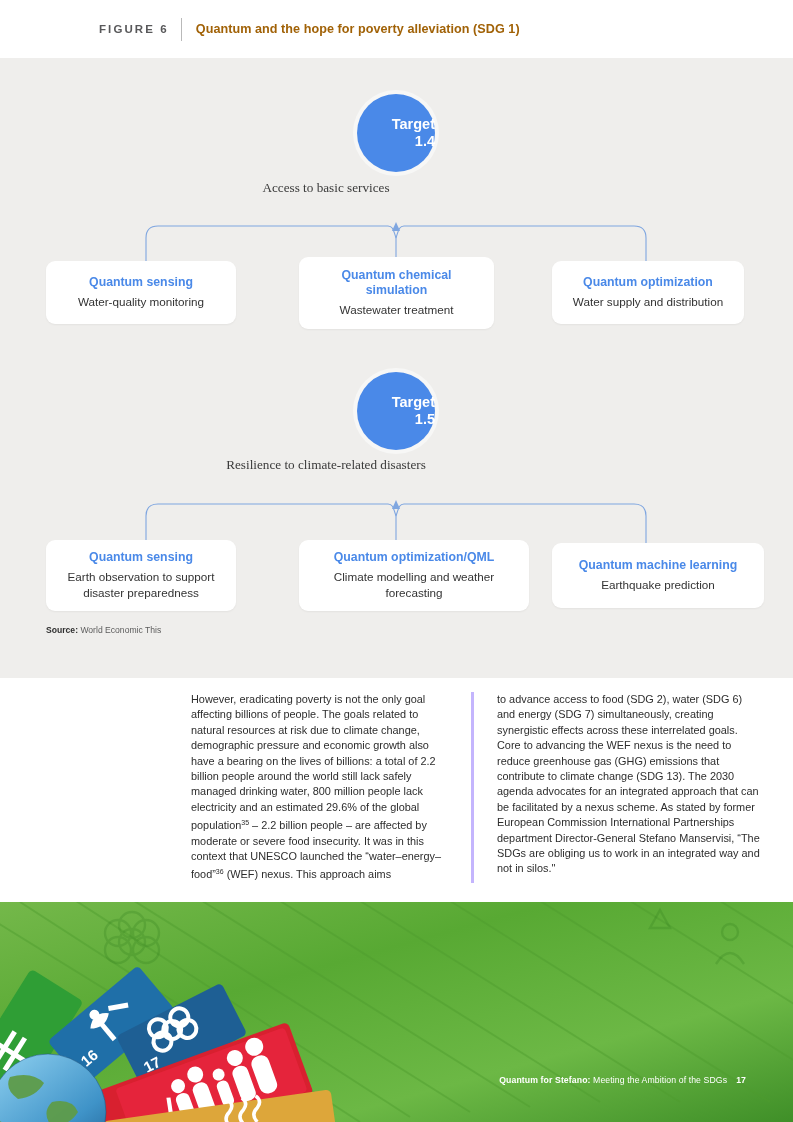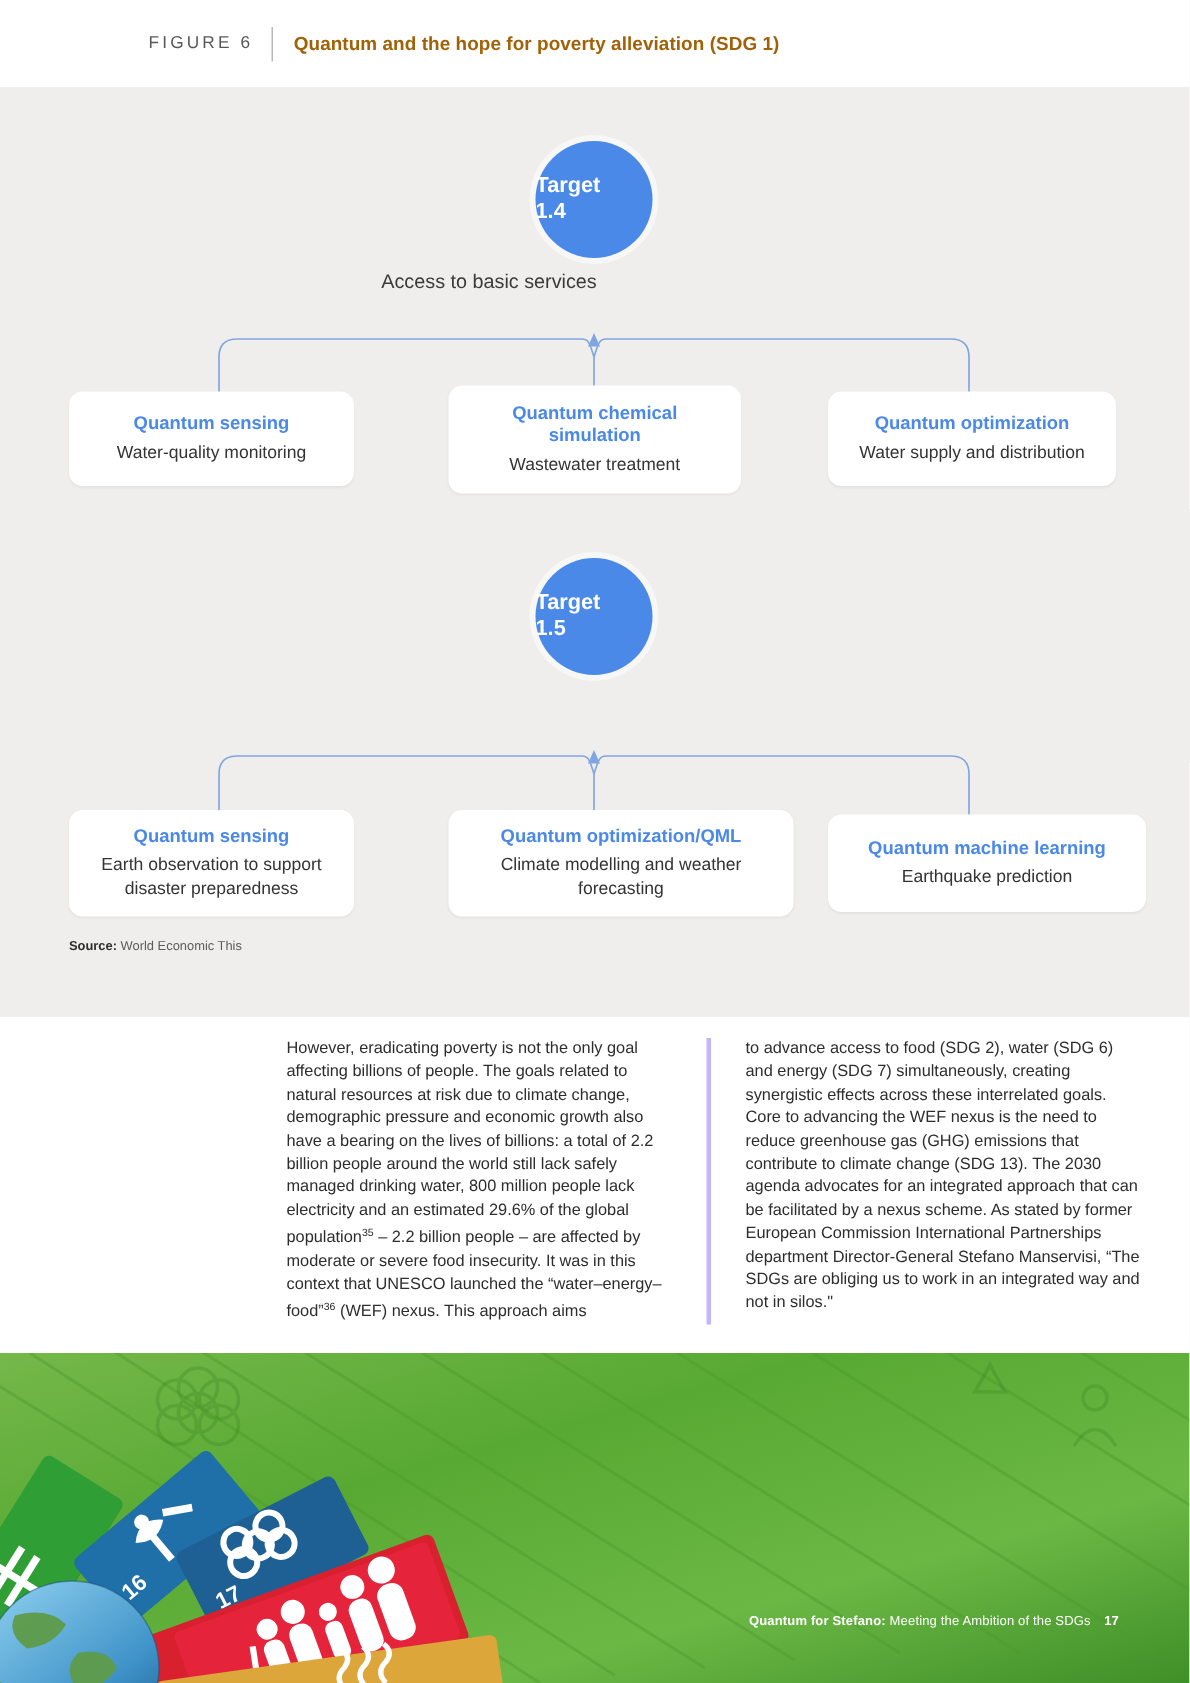--- a/index.html
+++ b/index.html
@@ -22,21 +22,21 @@
     left: 0; top: 0;
     width: 793px; height: 58px;
     display: flex;
     align-items: center;
   }
   .fig-label {
     margin-left: 99px;
     font-size: 11.5px;
     letter-spacing: 2.1px;
     color: #58585a;
-    font-weight: 400;
+    font-weight: 700;
   }
   .fig-divider {
     width: 1px;
     height: 23px;
     background: #b9b9b9;
     margin: 0 14px 0 12px;
   }
   .fig-title {
     font-size: 12.6px;
     font-weight: bold;
@@ -53,39 +53,40 @@
   }
 
   .target-circle {
     position: absolute;
     width: 78px; height: 78px;
     border-radius: 50%;
     background: #4a89e8;
     box-shadow: 0 0 0 4px #f7f7f6;
     display: flex;
     flex-direction: column;
-    align-items: flex-start;
+    align-items: flex-end;
     justify-content: center;
     color: #ffffff;
     line-height: 1.16;
   }
   .target-circle span {
     display: block;
     font-size: 14.5px;
     font-weight: bold;
     text-align: center;
   }
 
   .target-caption {
     position: absolute;
     width: 652px;
     text-align: center;
     font-size: 13.2px;
     color: #3a3a3a;
     left: 0;
+    font-family: Liberation Serif, serif;
   }
 
   
   .connector {
     position: absolute;
     left: 0;
     pointer-events: none;
   }
 
   
@@ -205,20 +206,21 @@
   </div>
   <div class="card" style="left:299px; top:199px; width:195px; height:72px;">
     <div class="card-title">Quantum chemical simulation</div>
     <div class="card-sub">Wastewater treatment</div>
   </div>
 
   <div class="target-circle" style="left:357px; top:314px;">
     <span>Target</span>
     <span>1.5</span>
   </div>
+  <div class="target-caption" style="top:399px;">Resilience to climate-related disasters</div>
 
   <svg class="connector" style="top:428px;" width="793" height="115">
     <g fill="none" stroke="#7fa6e0" stroke-width="1.1">
       <path d="M396,84 L396,30"></path>
       <path d="M396,30 C393,20 392,18 388,18 L158,18 C150,18 146,22 146,30 L146,57"></path>
       <path d="M396,30 C399,20 400,18 404,18 L634,18 C642,18 646,22 646,30 L646,57"></path>
     </g>
     <path d="M396,14 L392,23 L400,23 Z" fill="#7fa6e0"></path>
   </svg>
 

